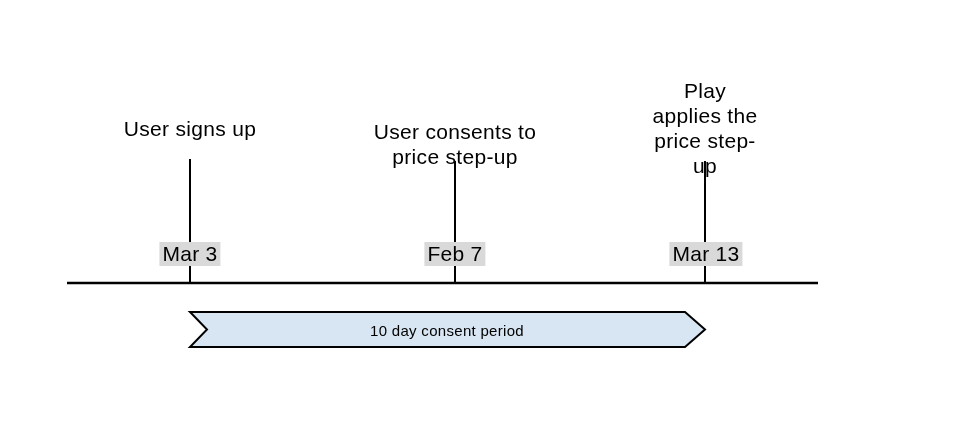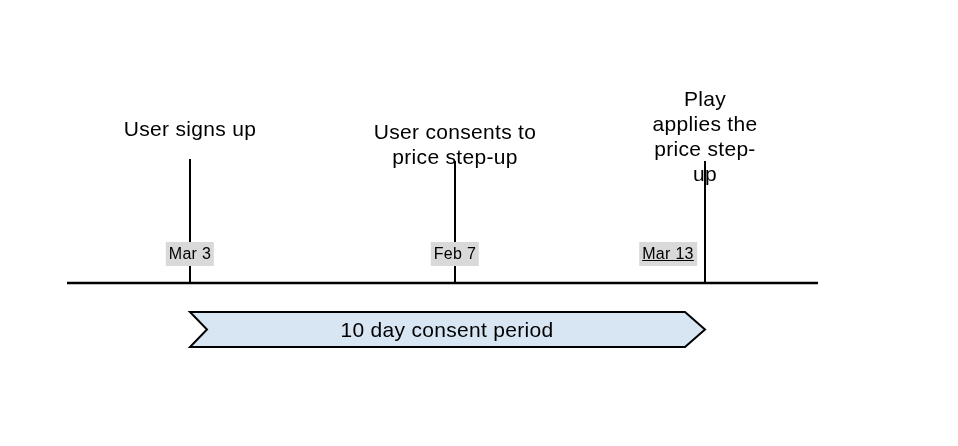--- a/index.html
+++ b/index.html
@@ -25,31 +25,31 @@
     transform:translate(-50%,-50%);
     font-size:21px;
     line-height:25px;
     letter-spacing:0.3px;
     text-align:center;
     white-space:pre-line;
   }
   .date-label{
     position:absolute;
     transform:translate(-50%,-50%);
-    font-size:16px;
+    font-size:21px;
     line-height:24px;
     letter-spacing:0.3px;
     padding:0 3px;
     background:var(--date-bg);
     white-space:nowrap;
   }
   .banner-label{
     position:absolute;
     transform:translate(-50%,-50%);
-    font-size:21px;
+    font-size:15px;
     letter-spacing:0.3px;
     white-space:nowrap;
   }
   .tick{stroke:var(--line);stroke-width:2;}
   .axis{stroke:var(--line);stroke-width:2.5;}
   .ribbon{fill:var(--banner-fill);stroke:var(--banner-border);stroke-width:2;stroke-linejoin:miter;}
 </style>
 </head>
 <body>
 
@@ -62,22 +62,22 @@
     <line class="tick" x1="705" y1="161" x2="705" y2="283"></line>
 
     <line class="axis" x1="67" y1="283" x2="873" y2="283"></line>
 
     <polygon class="ribbon" points="190,312 685,312 705,329.5 685,347 190,347 207,329.5"></polygon>
   </svg>
 
   <div class="event-title" style="left:190px;top:128px;">User signs up</div>
   <div class="event-title" style="left:455px;top:128px;margin-top:16px;">User consents to
 price step-up</div>
-  <div class="event-title" style="left:705px;top:136px;">Play applies the
+  <div class="event-title" style="left:705px;top:128px;">Play applies the
 price step-up</div>
 
   <div class="date-label" style="left:190px;top:254px;">Mar 3</div>
   <div class="date-label" style="left:455px;top:254px;">Feb 7</div>
-  <div class="date-label" style="left:668px;top:254px;text-decoration:underline;">Mar 13</div>
+  <div class="date-label" style="left:706px;top:254px;">Mar 13</div>
 
   <div class="banner-label" style="left:447px;top:330px;">10 day consent period</div>
 
 </div>
 
 </body></html>

